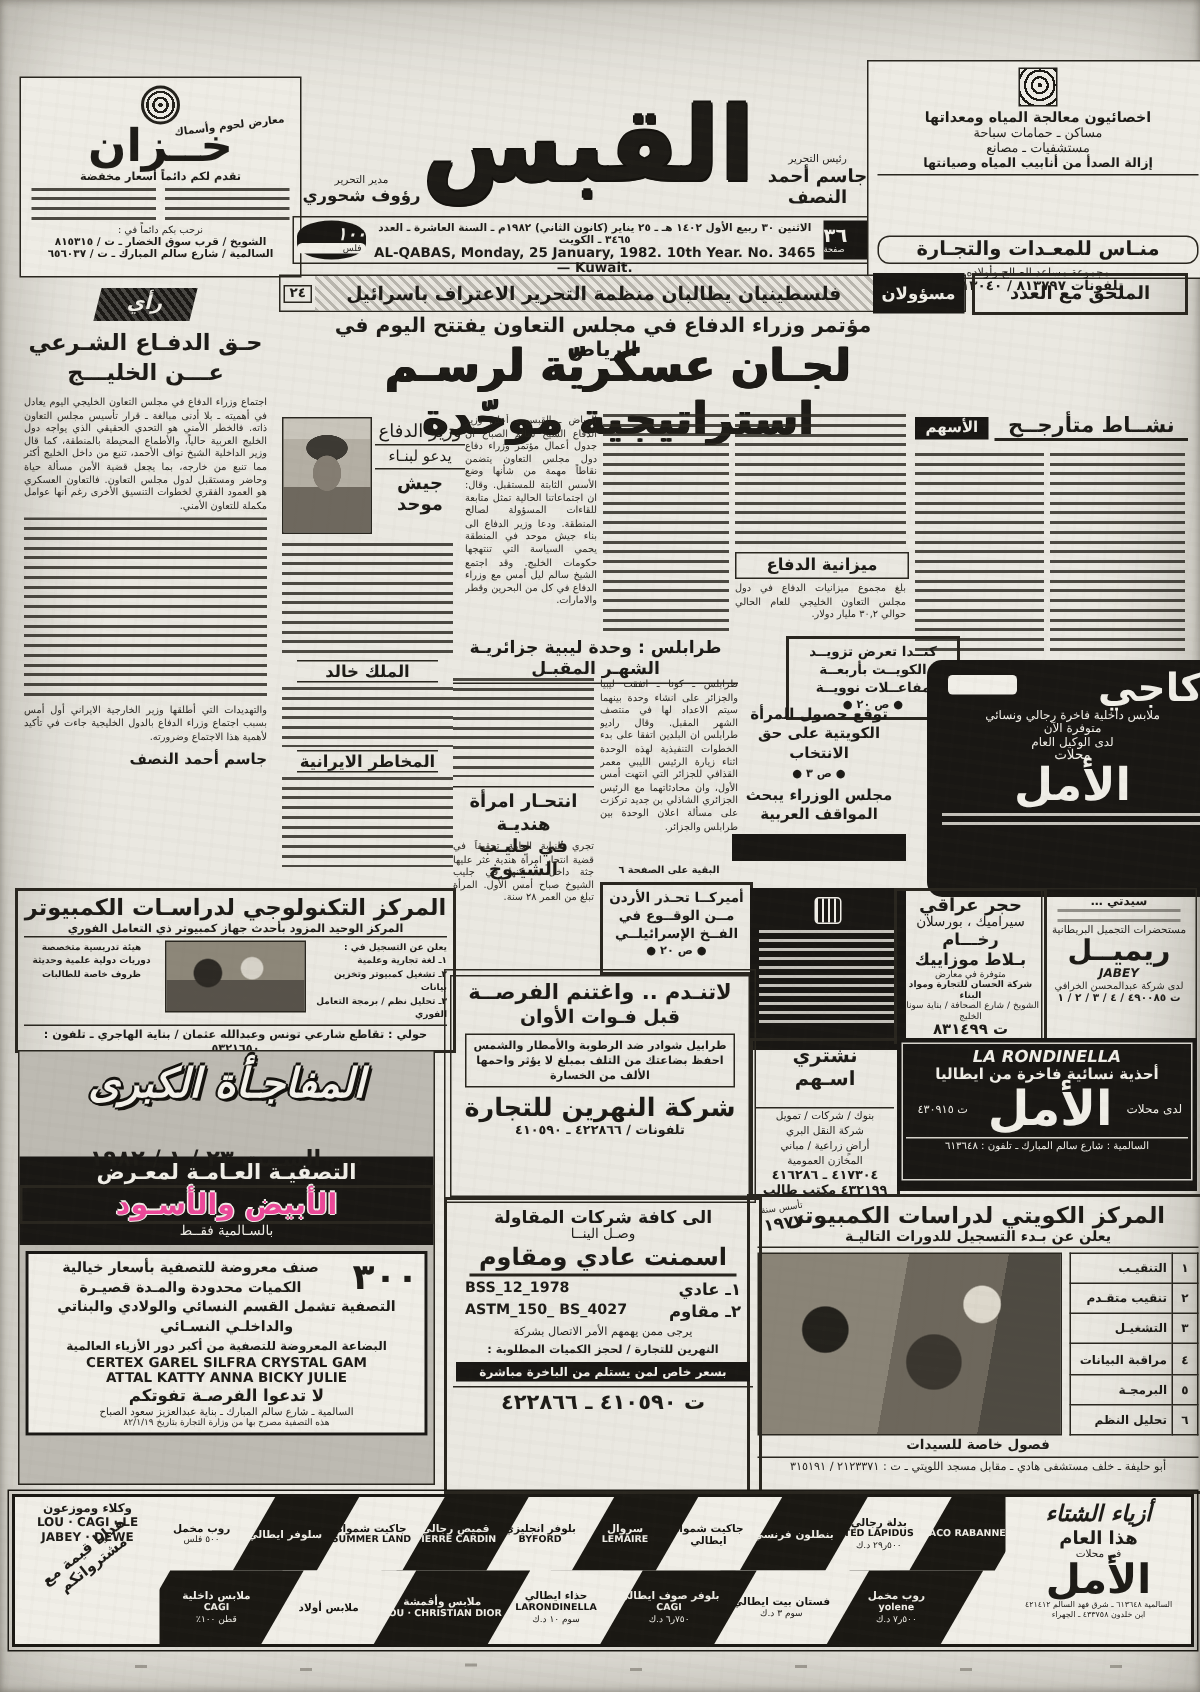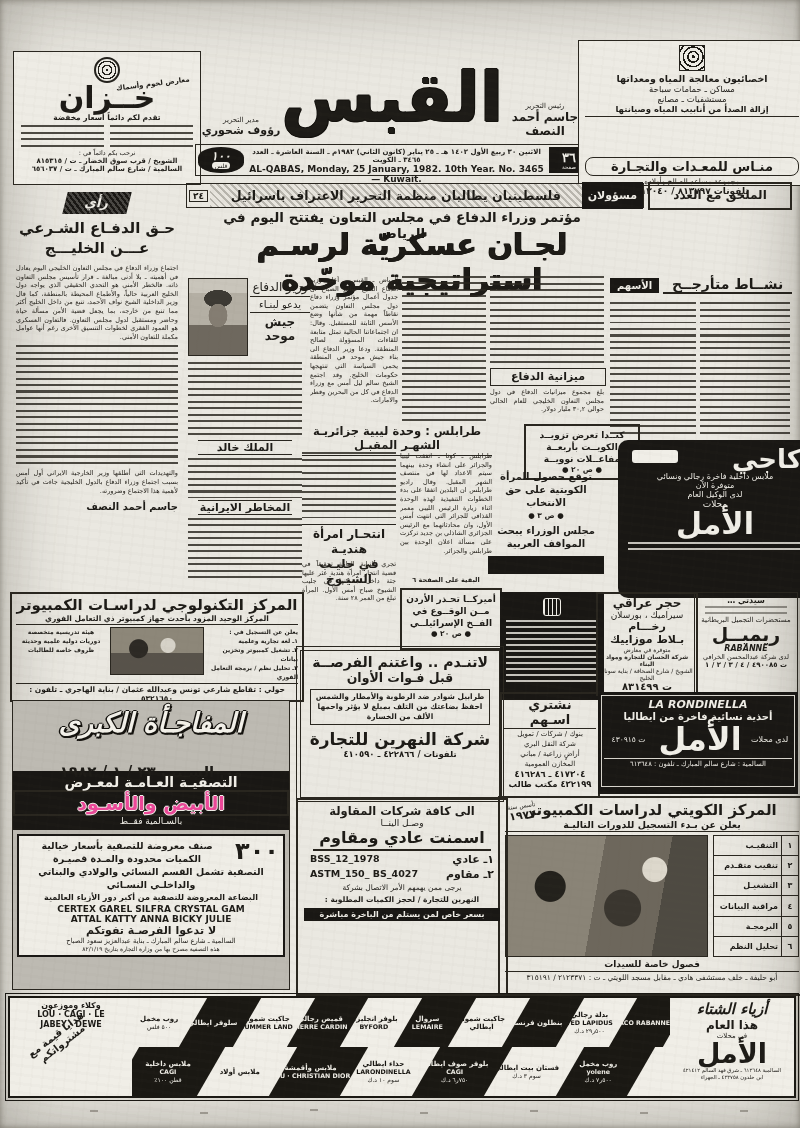--- a/index.html
+++ b/index.html
@@ -32,28 +32,28 @@
   #khazan .bl{display:flex;gap:6px;margin-top:3px;}
   #khazan .bl>div{flex:1;height:22px;}
   #logo{left:288px;top:56px;width:215px;height:86px;font-size:68px;line-height:84px;font-weight:bold;text-align:center;
     text-shadow:1px 0 #14120e,-1px 0 #14120e,0 1px #14120e,0 -1.5px #14120e,1px 1px #14120e;}
   #ed{left:497px;top:102px;width:96px;text-align:center;}
   #ed .lb,#md .lb{font-size:7px;}
   #ed .nm{font-size:12px;font-weight:bold;}
   #md{left:198px;top:116px;width:86px;text-align:center;}
   #md .nm{font-size:11px;font-weight:bold;}
   #datebar{left:195px;top:144px;width:395px;height:30px;display:flex;align-items:stretch;}
-  #db-pages{width:40px;margin:2px;display:flex;flex-direction:column;align-items:center;justify-content:center;font-family:Liberation Serif, serif;}
+  #db-pages{width:40px;margin:2px;display:flex;flex-direction:column;align-items:flex-end;justify-content:center;}
   #db-pages .n{font-size:13px;font-weight:bold;line-height:13px;}
   #db-pages .w{font-size:5.5px;}
   #db-mid{flex:1;text-align:center;padding-top:3px;}
   #db-mid .ar{font-size:7px;font-weight:bold;}
   #db-mid .en{font-size:9px;font-weight:bold;direction:ltr;}
   #db-price{width:46px;margin:2px;background:#191714;color:#f0eee7;border-radius:50% / 40%;
-    display:flex;flex-direction:column;align-items:center;justify-content:center;}
+    display:flex;flex-direction:column;justify-content:center;}
   #db-price .n{font-size:12px;font-weight:bold;line-height:11px;font-style:italic;}
   #db-price .w{font-size:6px;background:#f0eee7;color:#191714;padding:0 3px;border-radius:4px;}
   #manas{left:578px;top:40px;width:214px;height:136px;padding:4px 6px;text-align:center;background:#edebe4;}
   #manas .sp{width:24px;height:24px;margin:0 auto 2px;border:1px solid #23211c;
     background:repeating-radial-gradient(circle at 55% 45%,#1b1914 0 1.5px,#edebe4 1.5px 4.5px);}
   #manas .l1{font-size:9.5px;font-weight:bold;}
   #manas .l2,#manas .l3{font-size:8.5px;}
   #manas .l4{font-size:8.5px;font-weight:bold;border-bottom:1px solid #29261f;padding-bottom:2px;margin-bottom:2px;}
   #manas .nm{font-size:13px;font-weight:bold;border:1px solid #29261f;border-radius:8px;padding:1px 2px;margin-top:40px;}
   #manas .gr{font-size:7.5px;margin-top:1px;}
@@ -133,21 +133,21 @@
   #stone .ph{font-size:10px;font-weight:bold;}
   #rimmel{left:694px;top:592px;width:98px;height:96px;text-align:center;padding:3px 2px;}
   #rimmel .a{font-size:8px;font-weight:bold;}
   #rimmel .b1{font-size:7px;}
   #rimmel .nm{font-size:19px;font-weight:bold;line-height:20px;}
   #rimmel .lt1{font-size:8px;font-weight:bold;font-style:italic;direction:ltr;}
   #rimmel .ag{font-size:6.5px;}
   #rimmel .ph{font-size:7px;font-weight:bold;}
   
   #shares{left:500px;top:692px;width:92px;height:96px;text-align:center;padding:3px 2px;}
-  #shares .t{font-size:13px;font-weight:bold;border-bottom:1px solid #29261f;display:inline-block;padding:0 4px 1px;}
+  #shares .t{font-size:13px;font-weight:bold;border-bottom:1px solid #29261f;display:inline-block;padding:0 4px 11px;}
   #shares .l{font-size:7px;line-height:10px;}
   #shares .p{font-size:8.5px;font-weight:bold;}
   #rond{left:598px;top:692px;width:194px;height:96px;padding:3px;}
   #rond .in{border:1px solid #d8d5cd;height:86px;text-align:center;padding:2px;}
   #rond .la{font-size:11px;font-style:italic;font-weight:bold;direction:ltr;}
   #rond .ln{font-size:10px;font-weight:bold;}
   #rond .row{display:flex;align-items:center;justify-content:center;gap:8px;}
   #rond .at{font-size:8px;width:40px;}
   #rond .nm{font-size:32px;font-weight:bold;line-height:34px;}
   #rond .phn{font-size:7.5px;width:44px;}
@@ -218,21 +218,21 @@
   #bn-mid{flex:1;position:relative;overflow:hidden;}
   .drow{display:flex;height:49px;}
   .drow.off{padding-right:36px;}
   .dcell{flex:1;transform:skewX(-30deg);margin:0 -7px;overflow:hidden;display:flex;align-items:center;justify-content:center;}
   .dcell.dk{background:#1a1813;color:#f0eee7;}
   .dcell.ltc{background:#f0eee7;color:#15130f;}
   .dcell .in{transform:skewX(30deg);text-align:center;}
   .dcell .c-ar{font-size:7px;font-weight:bold;line-height:8px;}
   .dcell .c-br{font-size:6.3px;font-weight:bold;direction:ltr;line-height:7.5px;}
   .dcell .c-pr{font-size:6px;line-height:7px;}
-  #bn-ag{width:88px;border-left:0;padding:3px 17px;text-align:center;position:relative;}
+  #bn-ag{width:88px;border-left:0;padding:3px 4px;text-align:center;position:relative;}
   #bn-ag .h{font-size:8px;font-weight:bold;}
   #bn-ag .a{font-size:8px;font-weight:bold;direction:ltr;line-height:10px;}
   #bn-ag .g{position:absolute;left:-6px;top:30px;transform:rotate(-38deg);font-size:10px;font-weight:bold;width:110px;}
   .fold{position:absolute;width:8px;height:2px;background:#6f6a60;opacity:.55;}
 </style>
 </head>
 <body>
 
 <div id="paper">
 
@@ -404,21 +404,21 @@
     <div class="s bold">شركة الحسان للتجارة ومواد البناء</div>
     <div class="s">الشويخ / شارع الصحافة / بناية سونار الخليج</div>
     <div class="ph">ت ٨٣١٤٩٩</div>
   </div>
 
   <div class="abs b" id="rimmel">
     <div class="a">سيدتي …</div>
     <div class="fxl" style="height:9px;margin:1px 8px;"></div>
     <div class="b1">مستحضرات التجميل البريطانية</div>
     <div class="nm">ريميــل</div>
-    <div class="lt1">RABANNE</div>
+    <div class="lt1">JABEY</div>
     <div class="ag">لدى شركة عبدالمحسن الخرافي</div>
     <div class="ph">ت ٤٩٠٠٨٥ / ٤ / ٣ / ٢ / ١</div>
   </div>
 
   <div class="abs b" id="nahr">
     <div class="in">
       <div class="t1">لاتنـدم .. واغتنم الفرصــة</div>
       <div class="t2">قبل فـوات الأوان</div>
       <div class="bx">
         <div>طرابيل شوادر ضد الرطوبة والأمطار والشمس</div>
@@ -527,20 +527,21 @@
         <span class="it">١ـ عادي</span>
         <span class="sp">BSS_12_1978</span>
       </div>
     <div class="row">
         <span class="it">٢ـ مقاوم</span>
         <span class="sp">ASTM_150_ BS_4027</span>
       </div>
     <div class="nt">يرجى ممن يهمهم الأمر الاتصال بشركة</div>
     <div class="nt bold">النهرين للتجارة / لحجز الكميات المطلوبة :</div>
     <div class="off">بسعر خاص لمن يستلم من الباخرة مباشرة</div>
+    <div class="ph">ت ٤١٠٥٩٠ ـ ٤٢٢٨٦٦</div>
   </div>
 
   <div class="abs" id="banner">
     <div id="bn-title">
       <div class="t1">أزياء الشتاء</div>
       <div class="t2">هذا العام</div>
       <div class="iw">في محلات</div>
       <div class="nm">الأمل</div>
       <div class="ad">السالمية ٦١٣٦٤٨ ـ شرق فهد السالم ٤٢١٤١٢</div>
       <div class="ad">ابن خلدون ٤٣٣٧٥٨ ـ الجهراء</div>

